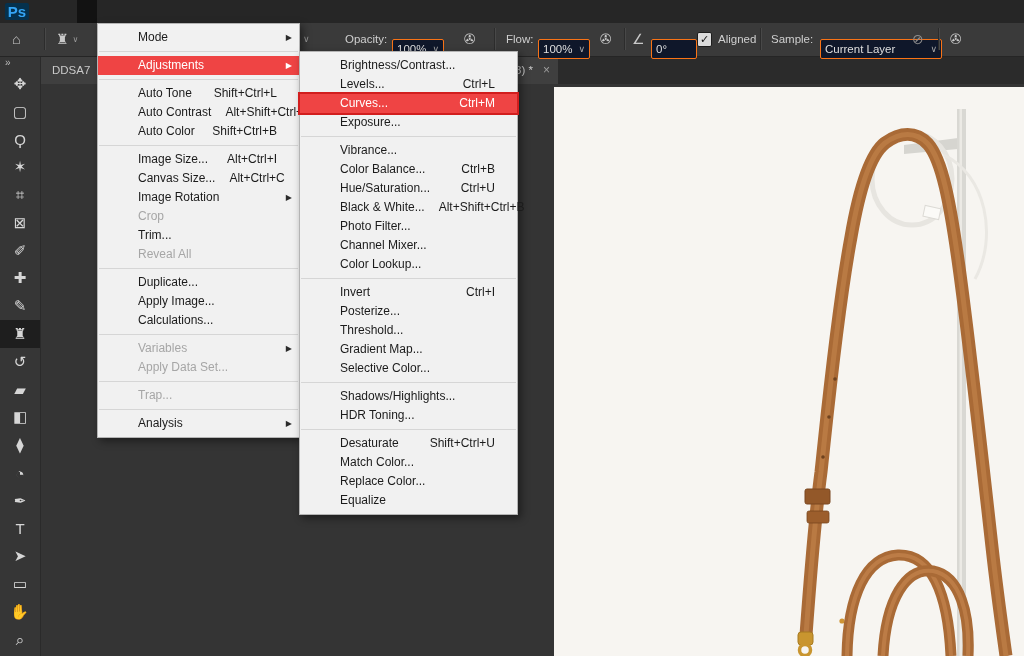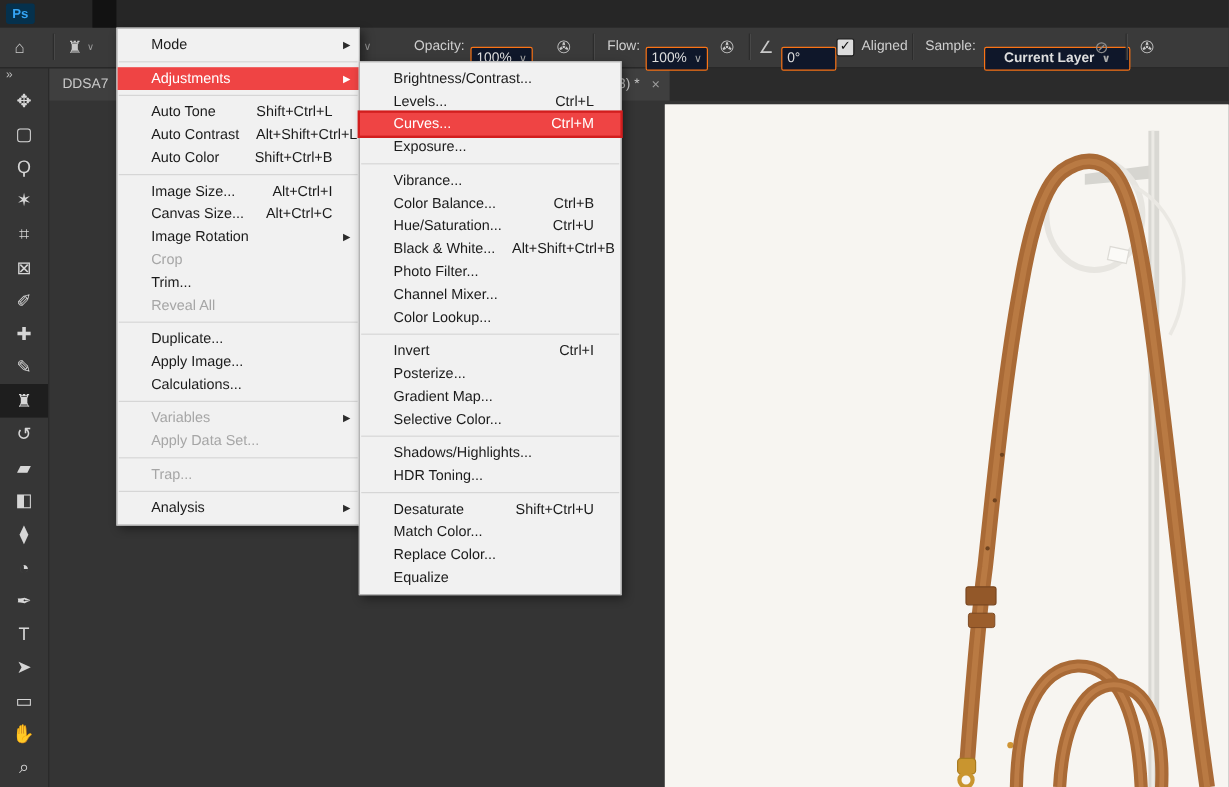--- a/index.html
+++ b/index.html
@@ -6,21 +6,21 @@
   body{
     width:1024px;height:656px;position:relative;overflow:hidden;
     background:#353535;
     font-family:"Liberation Sans","DejaVu Sans",sans-serif;
     -webkit-font-smoothing:antialiased;
   }
   
   .menubar{position:absolute;left:0;top:0;width:1024px;height:23px;background:#262626;
     display:flex;align-items:stretch;z-index:6;}
   .ps-logo{width:24px;height:17px;margin:3px 8px 0 5px;background:#05314d;border-radius:2px;
-    color:#35a5f5;font-size:11px;font-weight:bold;display:flex;align-items:center;justify-content:center;flex:none;}
+    color:#35a5f5;font-size:15px;font-weight:bold;display:flex;align-items:center;justify-content:center;flex:none;}
   .mb-item{padding:0 10px;color:#e6e6e6;font-size:12.5px;line-height:23px;cursor:default;flex:none;}
   .mb-item.active{background:#121212;}
   
   .obar{position:absolute;left:0;top:23px;width:1024px;height:33px;background:#3a3a3a;
     border-bottom:1px solid #252525;z-index:4;color:#cfcfcf;font-size:11.5px;}
   .obar .abs{position:absolute;top:0;height:32px;display:flex;align-items:center;}
   .vdiv{position:absolute;top:5px;height:22px;width:1px;background:#2c2c2c;border-right:1px solid #484848;}
   .obox{background:#0f172a;border:1px solid #f97316;border-radius:2px;height:18px;display:flex;
     align-items:center;padding:0 4px;color:#dedede;margin-top:20px;}
   .obox .chev{margin-left:6px;font-size:9px;color:#aaa;}
@@ -42,21 +42,21 @@
   .tool.active{background:#1e1e1e;}
   
   .canvas{position:absolute;left:40px;top:84px;width:984px;height:572px;background:#343434;z-index:1;}
   .photo{position:absolute;left:514px;top:3px;width:470px;height:569px;background:#f7f5f1;}
   
   .menu{position:absolute;background:#f1f1f1;border:1px solid #b4b4b4;
     box-shadow:3px 3px 8px rgba(0,0,0,.45);color:#1b1b1b;font-size:12px;padding:4px 0;box-sizing:border-box;}
   .menu-image{left:97px;top:23px;width:203px;z-index:20;}
   .menu-adjust{left:299px;top:51px;width:219px;z-index:21;}
   .mi{position:relative;height:19px;line-height:19px;display:flex;align-items:center;
-    padding:0 22px 0 28px;white-space:nowrap;}
+    padding:0 22px 0 40px;white-space:nowrap;}
   .mi .short{margin-left:auto;padding-left:14px;}
   .mi .arrow{position:absolute;right:7px;top:0;font-size:8px;line-height:19px;color:#2b2b2b;}
   .mi.highlight{background:#ef4444;color:#fff;}
   .mi.highlight .arrow{color:#fff;}
   .mi.disabled{color:#a6a6a6;}
   .mi.boxed{box-shadow:0 0 0 2px #d21e1e;z-index:2;}
   .mi-sep{height:1px;background:#d6d6d6;margin:4px 1px;}
 </style>
 </head>
 <body>
@@ -128,21 +128,21 @@
   </div>
   <div class="abs" style="left:697px;">
     <span class="chkbox">✓</span>
     <span>Aligned</span>
   </div>
   <div class="vdiv" style="left:760px;"></div>
   <div class="abs" style="left:771px;">
       <span>Sample:</span>
     </div>
   <div class="abs" style="left:820px;">
-    <span class="obox" style="width:112px;justify-content:center;font-weight:bold;">
+    <span class="obox" style="width:112px;justify-content:space-between;">
       <span>Current Layer</span>
       <span class="chev">∨</span>
     </span>
   </div>
   <div class="abs" style="left:912px;">
       <span class="oicon" style="color:#8d8d8d;">⊘</span>
     </div>
   <div class="vdiv" style="left:938px;"></div>
   <div class="abs" style="left:950px;">
       <span class="oicon">✇</span>
@@ -426,20 +426,25 @@
       <span>Invert</span>
       <span class="short">Ctrl+I</span>
       <span class="arrow"></span>
     </div>
     <div class="mi">
       <span>Posterize...</span>
       <span class="short"></span>
       <span class="arrow"></span>
     </div>
     <div class="mi">
+      <span>Threshold...</span>
+      <span class="short"></span>
+      <span class="arrow"></span>
+    </div>
+    <div class="mi">
       <span>Gradient Map...</span>
       <span class="short"></span>
       <span class="arrow"></span>
     </div>
     <div class="mi">
       <span>Selective Color...</span>
       <span class="short"></span>
       <span class="arrow"></span>
     </div>
     <div class="mi-sep"></div>

